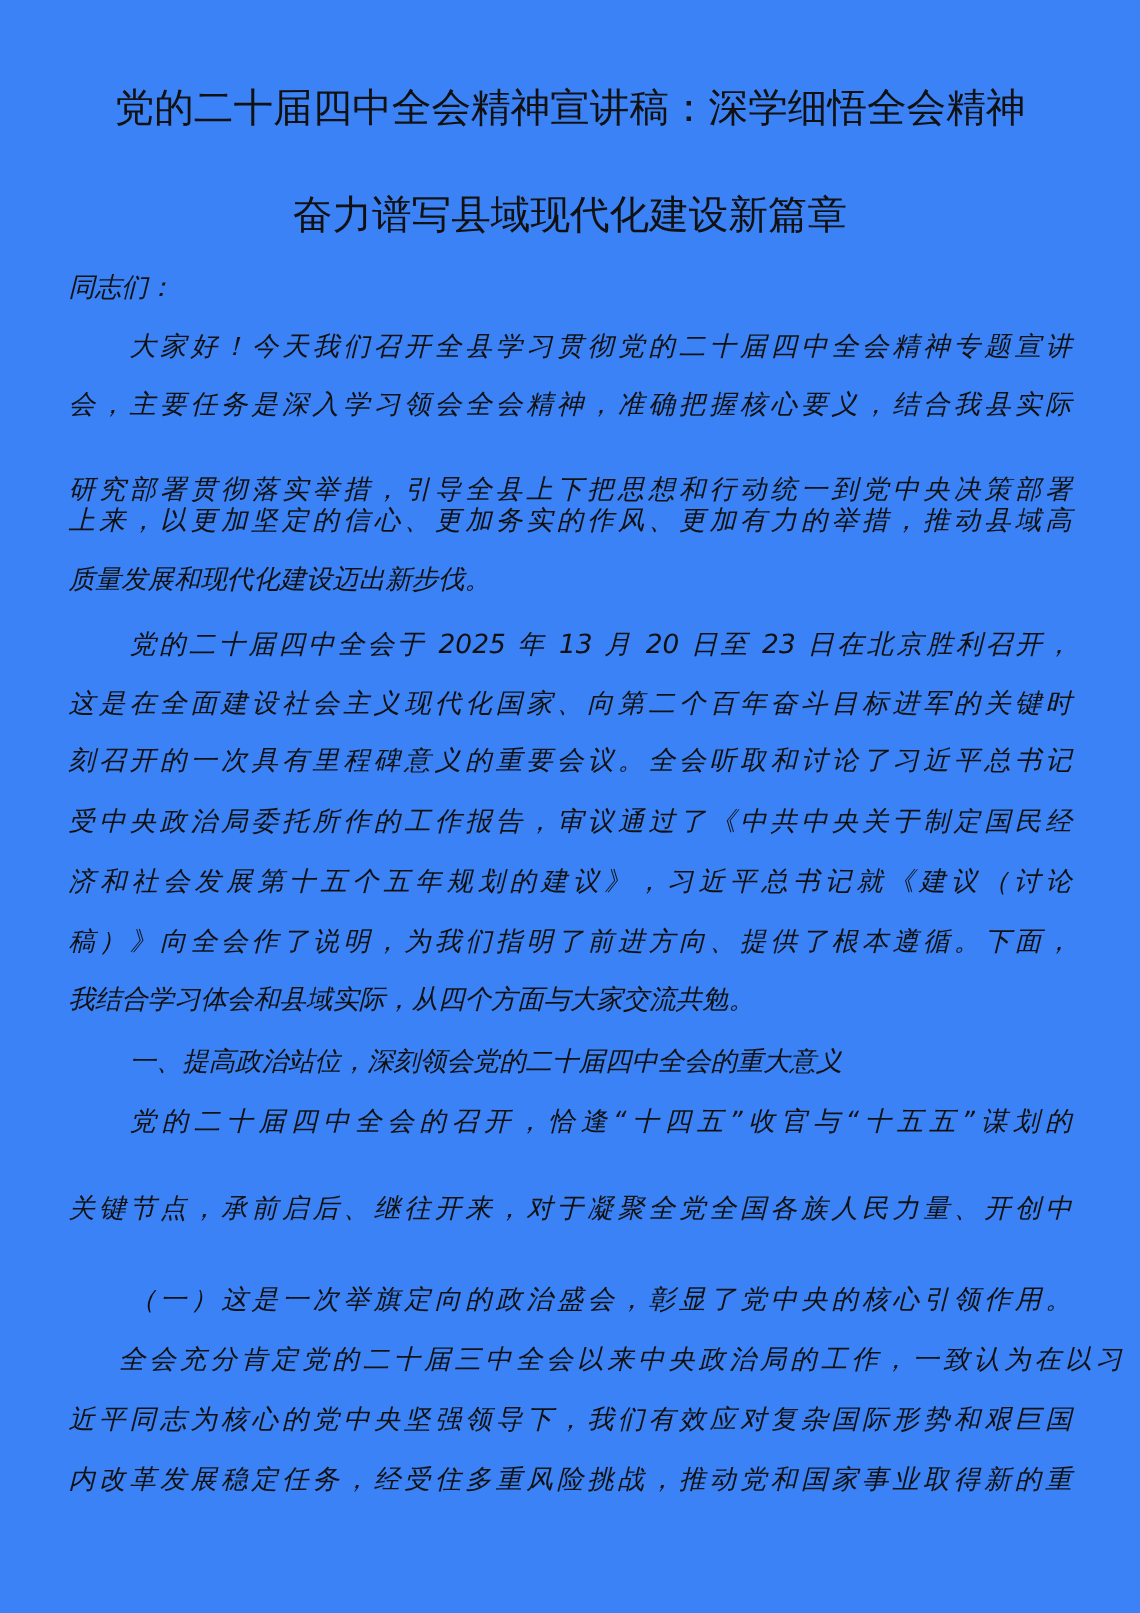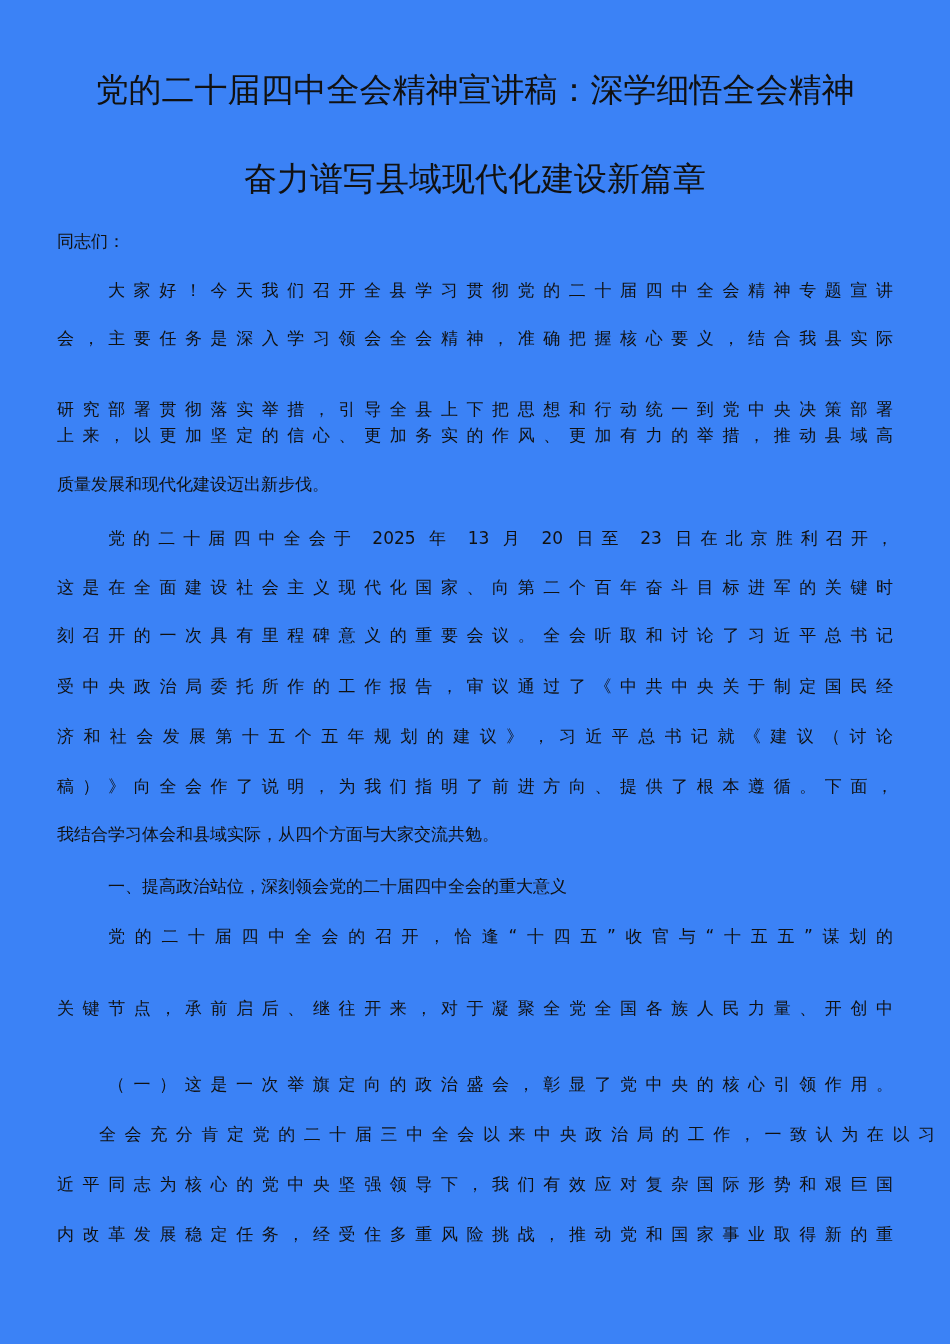--- a/index.html
+++ b/index.html
@@ -32,27 +32,28 @@
       color: #111;
       white-space: nowrap;
       letter-spacing: 0px;
     }
     .title.l1 { top: 68px; }
     .title.l2 { top: 117px; margin-top: 40px; }
     .line {
       position: absolute;
       left: 57px;
       width: 836px;
-      font-size: 17px;
+      font-size: 22px;
       line-height: 34px;
       height: 34px;
       white-space: nowrap;
       color: #111;
       text-align: justify;
       text-align-last: justify;
+      font-style: italic;
     }
     .line.indent { left: 108px; width: 785px; }
     .line.last { text-align-last: left; }
     .line.heading { text-align-last: left; }
   </style>
 </head>
 <body>
 
 <div class="page">
 

